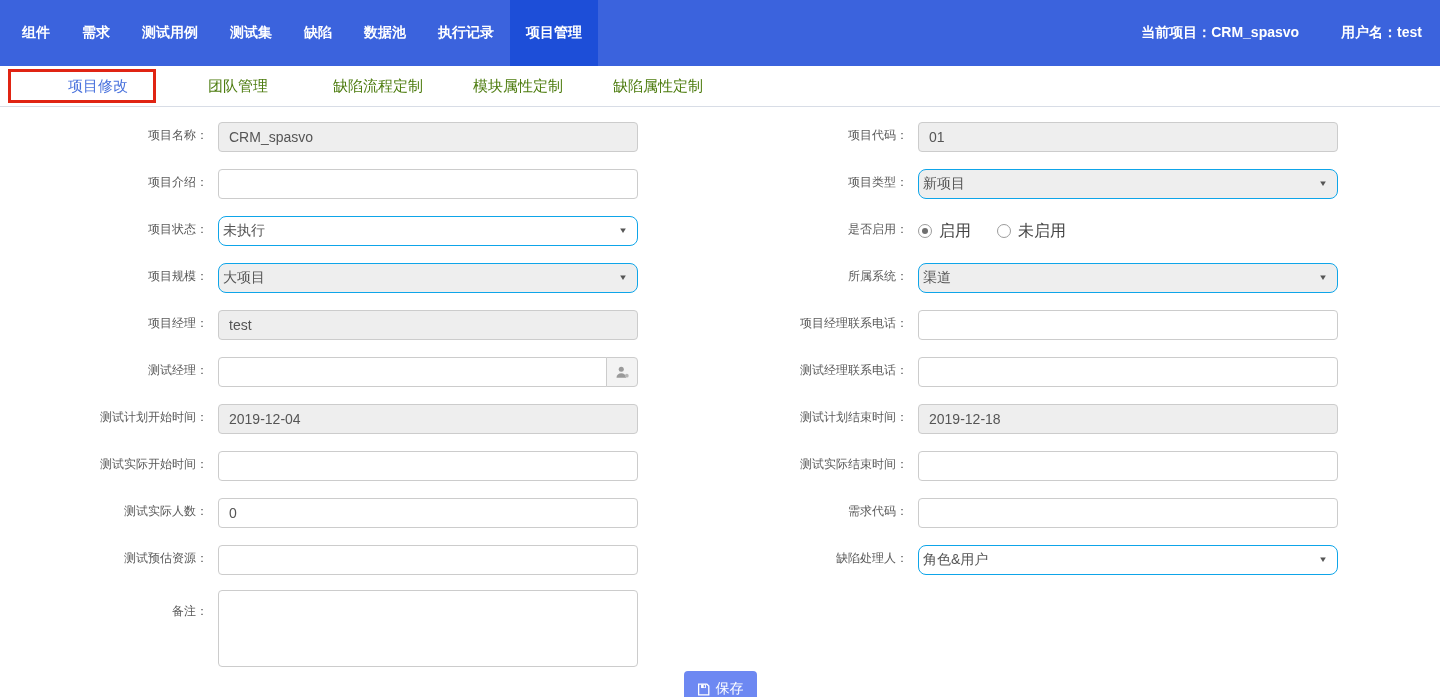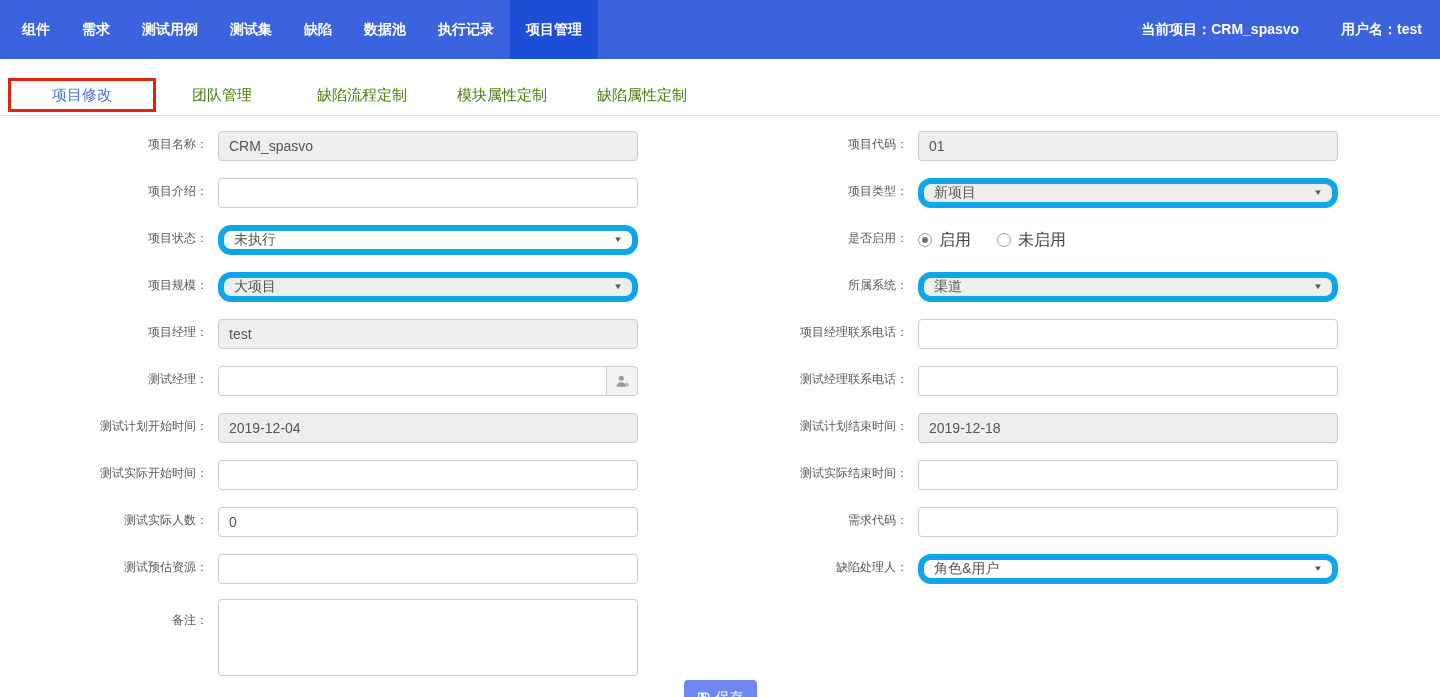--- a/index.html
+++ b/index.html
@@ -4,33 +4,33 @@
 <style>
   * { box-sizing: border-box; }
   html,body { margin:0; padding:0; }
   body {
     width:1440px; height:697px; overflow:hidden; background:#fff;
     font-family:"Liberation Sans","DejaVu Sans",sans-serif;
     -webkit-font-smoothing:antialiased;
   }
   
   .navbar {
-    height:59px; background:#3b63dd; display:flex; align-items:stretch;
+    height:66px; background:#3b63dd; display:flex; align-items:stretch;
     color:#fff; font-size:14px; font-weight:bold;
   }
   .nav-left { display:flex; align-items:stretch; margin-left:6px; }
   .nav-item { display:flex; align-items:center; padding:0 16px; cursor:pointer; white-space:nowrap; }
   .nav-item.active { background:#1d4ed8; }
   .nav-spacer { flex:1; }
   .nav-right { display:flex; align-items:center; gap:42px; padding-right:18px; }
   .nav-right span { white-space:nowrap; }
   
   .tabbar {
     position:relative; height:41px; background:#fff;
-    border-bottom:1px solid #d8dde6; display:flex; align-items:center; padding-left:12px;margin-top:16px;
+    border-bottom:1px solid #d8dde6; display:flex; align-items:center; padding-left:28px;
   }
   .tab {
     width:140px; text-align:center; font-size:15px; color:#4d7c0f; cursor:pointer; line-height:40px;
   }
   .tab.active { color:#4a73dd; }
   .annotation-box {
     position:absolute; left:8px; top:3px; width:148px; height:34px;
     border:3px solid #e02413; pointer-events:none;
   }
   
@@ -48,23 +48,23 @@
   .form-label.top { align-self:start; line-height:30px; padding-top:6px; }
   .cell { height:26px; position:relative; }
   .cell.tall { height:77px; }
   .tb {
     width:100%; height:30px; border:1px solid #ccc; border-radius:4px;
     padding:0 10px; font-size:14px; color:#555; background:#fff; outline:none;
     font-family:inherit;
   }
   .tb:disabled, .tb.disabled { background:#eee; color:#555; }
   .select-box {
-    width:100%; height:30px; border:6px solid #0ea5e9; border-radius:13px;
+    width:100%; height:30px; border:1px solid #0ea5e9; border-radius:8px;
     background:#fff; font-size:14px; color:#555; display:flex; align-items:center;
-    padding:0 26px 0 10px; cursor:pointer; position:relative;
+    padding:0 26px 0 4px; cursor:pointer; position:relative;
   }
   .select-box.disabled { background:#eee; cursor:default; }
   .caret {
     position:absolute; right:10px; top:50%; transform:translateY(-50%) scaleX(1.2);
     font-size:8px; color:#555; line-height:1;
   }
   .input-group { display:flex; width:100%; height:30px; }
   .input-group .tb { border-radius:4px 0 0 4px; flex:1; }
   .addon-btn {
     width:32px; height:30px; border:1px solid #ccc; border-left:1px solid #ccc;

